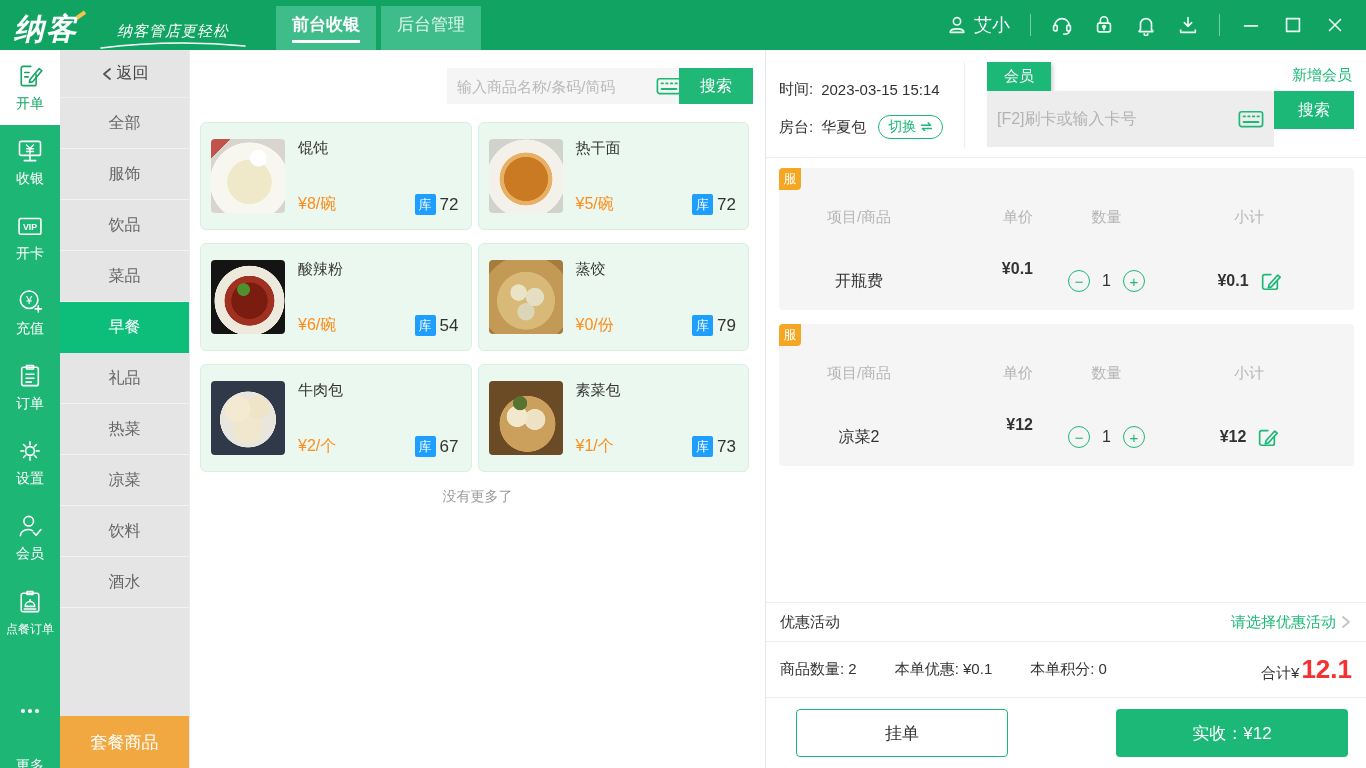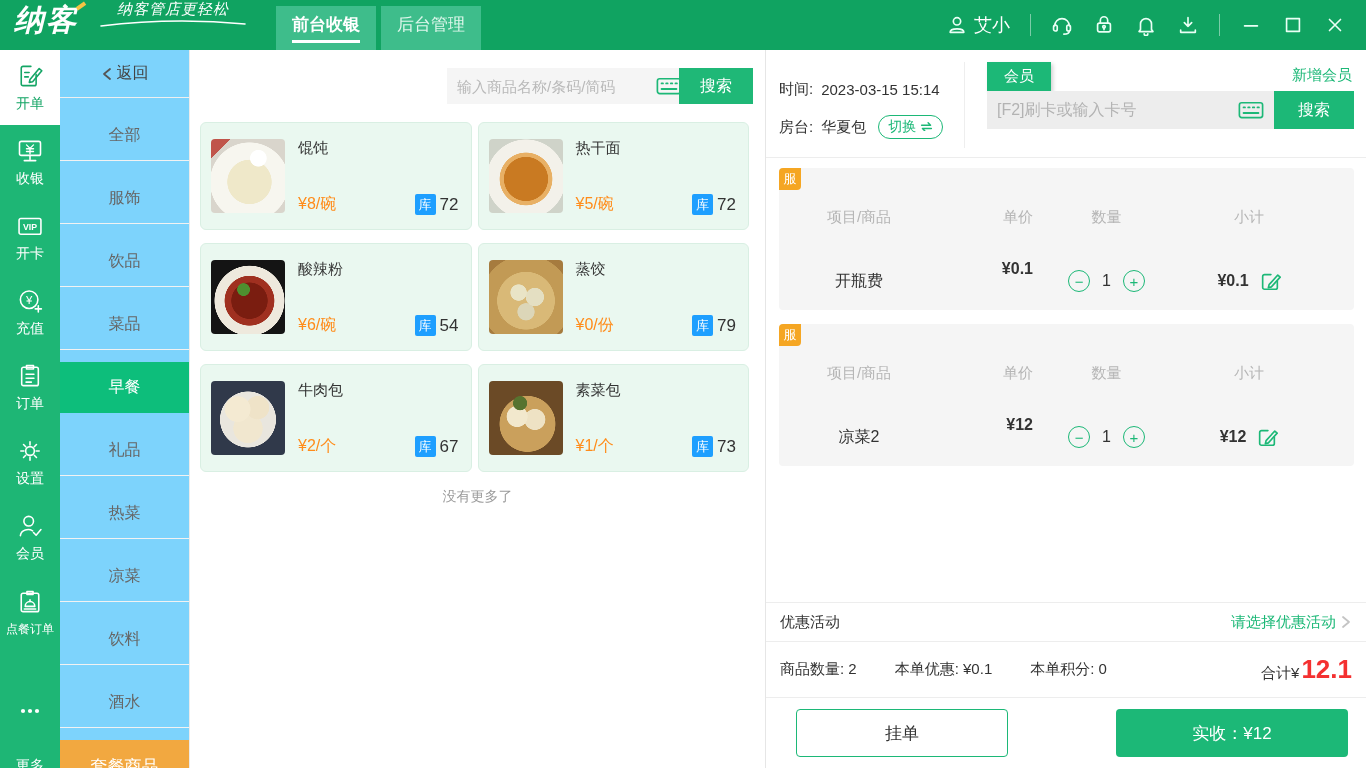--- a/index.html
+++ b/index.html
@@ -3,21 +3,21 @@
 <meta charset="utf-8">
 <style>
   * { margin:0; padding:0; box-sizing:border-box; }
   html,body { width:1366px; height:768px; overflow:hidden; }
   body { font-family:"Liberation Sans","DejaVu Sans",sans-serif; background:#fff; color:#333; position:relative; }
   svg { display:block; }
   .ic { fill:none; stroke:currentColor; stroke-width:1.8; stroke-linecap:round; stroke-linejoin:round; }
 
   
   .topbar { height:50px; background:#10a361; display:flex; align-items:flex-end; color:#fff; position:relative; }
-  .brand { display:flex; align-items:flex-start; height:50px; padding-left:14px; }
+  .brand { display:flex; align-items:flex-end; height:50px; padding-left:14px; }
   .logo { font-size:30px; font-weight:bold; font-style:italic; letter-spacing:2px; position:relative; padding-right:6px; }
   .logo::after { content:""; position:absolute; right:-2px; top:4px; width:10px; height:4px; background:#f6c344; transform:rotate(-35deg); }
   .slogan-wrap { margin-left:14px; display:flex; flex-direction:column; align-items:center; }
   .slogan { font-style:italic; font-size:15px; letter-spacing:1px; }
   .tabs { display:flex; gap:5px; margin-left:28px; height:44px; }
   .tab { background:#3ebd8b; min-width:100px; padding:0 9px; display:flex; align-items:center; justify-content:center; font-size:17px; color:#dff7ec; cursor:pointer; }
   .tab .tab-label { padding-bottom:4px; border-bottom:3px solid transparent; }
   .tab.active { color:#fff; }
   .tab.active .tab-label { font-weight:bold; border-bottom-color:#fff; }
   .topbar-right { margin-left:auto; display:flex; align-items:center; gap:20px; height:50px; padding-right:20px; }
@@ -27,21 +27,21 @@
 
   
   .sidebar { position:absolute; left:0; top:50px; bottom:0; width:60px; background:#1eb675; display:flex; flex-direction:column; }
   .side-item { height:75px; display:flex; flex-direction:column; align-items:center; justify-content:center; gap:5px; color:#fff; font-size:14px; cursor:pointer; }
   .side-item .icn { width:28px; height:28px; }
   .side-item.active { background:#fff; color:#14a565; }
   .side-item.small-label { font-size:12px; }
   .side-more { margin-top:auto; height:64px; }
 
   
-  .catcol { position:absolute; left:60px; top:50px; bottom:0; width:130px; background:#7dd3fc; border-right:1px solid #ebebeb; display:flex; flex-direction:column;gap:12px; }
+  .catcol { position:absolute; left:60px; top:50px; bottom:0; width:130px; background:#e5e5e5; border-right:1px solid #ebebeb; display:flex; flex-direction:column; }
   .back-row { height:48px; flex:none; display:flex; align-items:center; justify-content:center; gap:4px; font-size:16px; color:#444; border-bottom:1px solid #efefef; cursor:pointer; }
   .cat-item { height:51px; flex:none; display:flex; align-items:center; justify-content:center; font-size:16px; color:#666; border-bottom:1px solid #f2f2f2; cursor:pointer; }
   .cat-item.active { background:#0dbe7b; color:#fff; border-color:#0dbe7b; }
   .combo-btn { margin-top:auto; height:52px; flex:none; background:#f2a840; color:#fff; font-size:17px; display:flex; align-items:center; justify-content:center; cursor:pointer; }
 
   
   .products { position:absolute; left:190px; top:50px; width:575px; bottom:0; background:#fff; }
   .search-row { display:flex; justify-content:flex-end; align-items:flex-end; padding:18px 12px 18px 0; }
   .search-box { width:232px; height:36px; background:#f5f5f5; display:flex; align-items:center; padding:0 10px; }
   .search-box input { border:none; outline:none; background:transparent; flex:1; font-size:15px; color:#555; font-family:inherit; }
@@ -71,21 +71,21 @@
   .info { display:flex; padding:12px 12px 0 13px; height:108px; flex:none; border-bottom:1px solid #ededed; position:relative; }
   .info-left { width:186px; flex:none; border-right:1px solid #eee; padding-top:18px; font-size:15px; color:#333; height:86px; }
   .info-row { margin-bottom:16px; display:flex; align-items:center; }
   .info-label { color:#333; margin-right:8px; }
   .switch-pill { border:1px solid #1cb877; color:#1cb877; border-radius:13px; padding:2px 9px; font-size:14px; margin-left:12px; display:inline-flex; align-items:center; gap:4px; cursor:pointer; }
   .switch-pill .icn { width:13px; height:11px; }
   .info-right { flex:1; padding-left:22px; position:relative; }
   .add-member { position:absolute; right:2px; top:4px; color:#1cb877; font-size:15px; cursor:pointer; }
   .member-tab { display:inline-flex; background:#1cb877; color:#fff; padding:5px 17px; font-size:15px; box-shadow:2px 2px 4px rgba(0,0,0,.18); cursor:pointer; }
   .cardnum-row { display:flex; }
-  .cardnum-box { flex:1; height:38px; background:#ededed; display:flex; align-items:center; padding:0 10px; }
+  .cardnum-box { flex:1; height:56px; background:#ededed; display:flex; align-items:center; padding:0 10px; }
   .cardnum-box input { border:none; outline:none; background:transparent; flex:1; font-size:16px; font-family:inherit; color:#555; }
   .cardnum-box input::placeholder { color:#b3b3b3; }
   .cardnum-btn { width:80px; height:38px; background:#1cb877; color:#fff; border:none; font-size:16px; font-family:inherit; cursor:pointer; }
 
   .order-list { flex:1; overflow:hidden; padding:10px 12px 0 13px; }
   .o-card { background:#f5f5f5; border-radius:4px; position:relative; padding:15px 0 18px; margin-bottom:14px; }
   .o-badge { position:absolute; left:0; top:0; width:22px; height:22px; background:#f5a623; color:#fff; font-size:13px; display:flex; align-items:center; justify-content:center; border-radius:4px 0 4px 0; }
   .o-grid { display:grid; grid-template-columns:160px 100px 135px 150px 1fr; align-items:center; }
   .o-head { color:#b5b5b5; font-size:15px; margin-bottom:18px; }
   .o-head > div, .o-row .o-name, .o-row .o-qty, .o-row .o-sub { text-align:center;margin-top:25px; }

